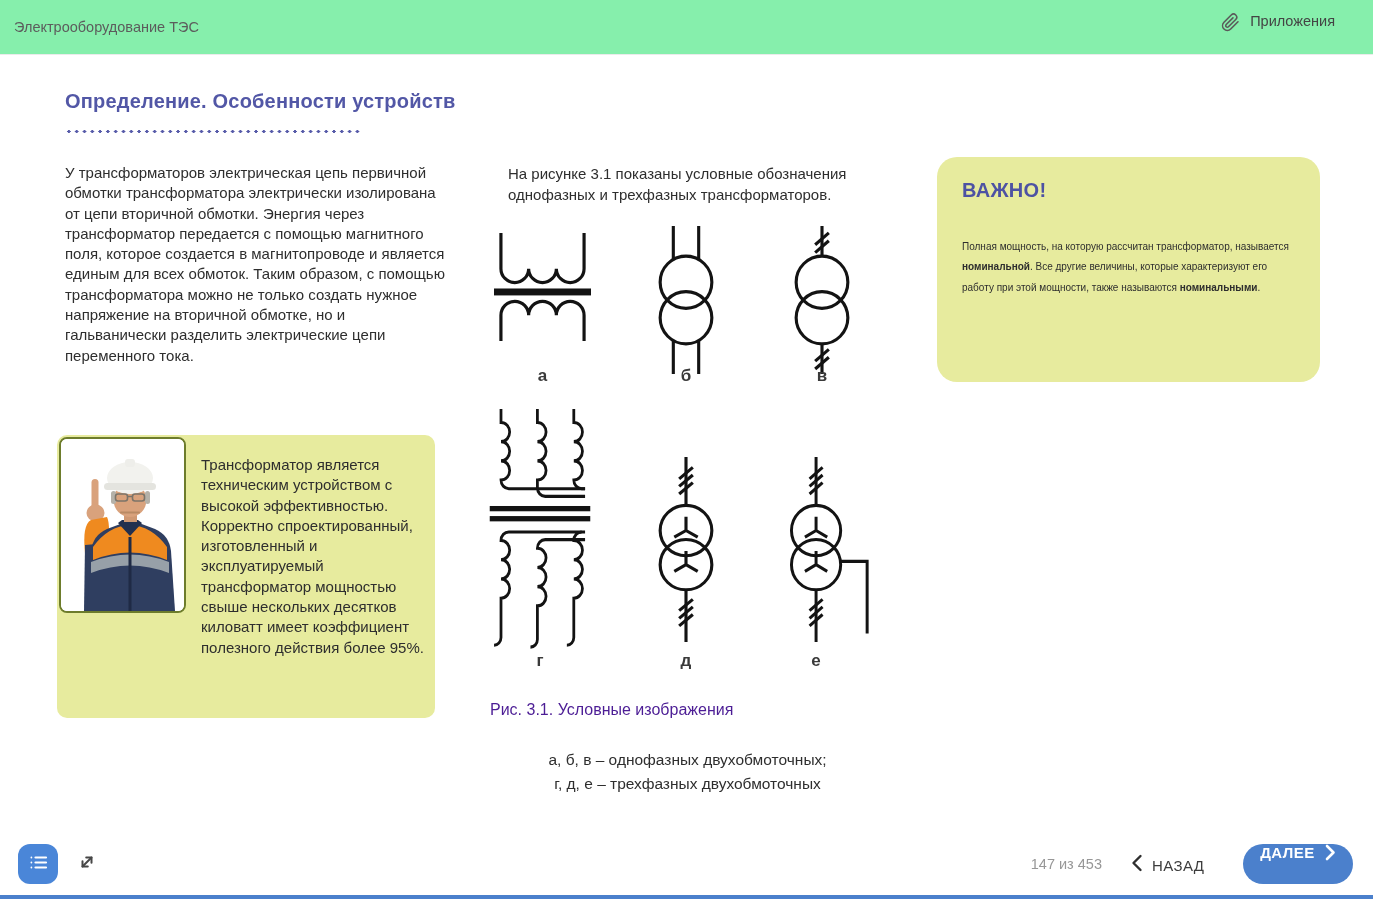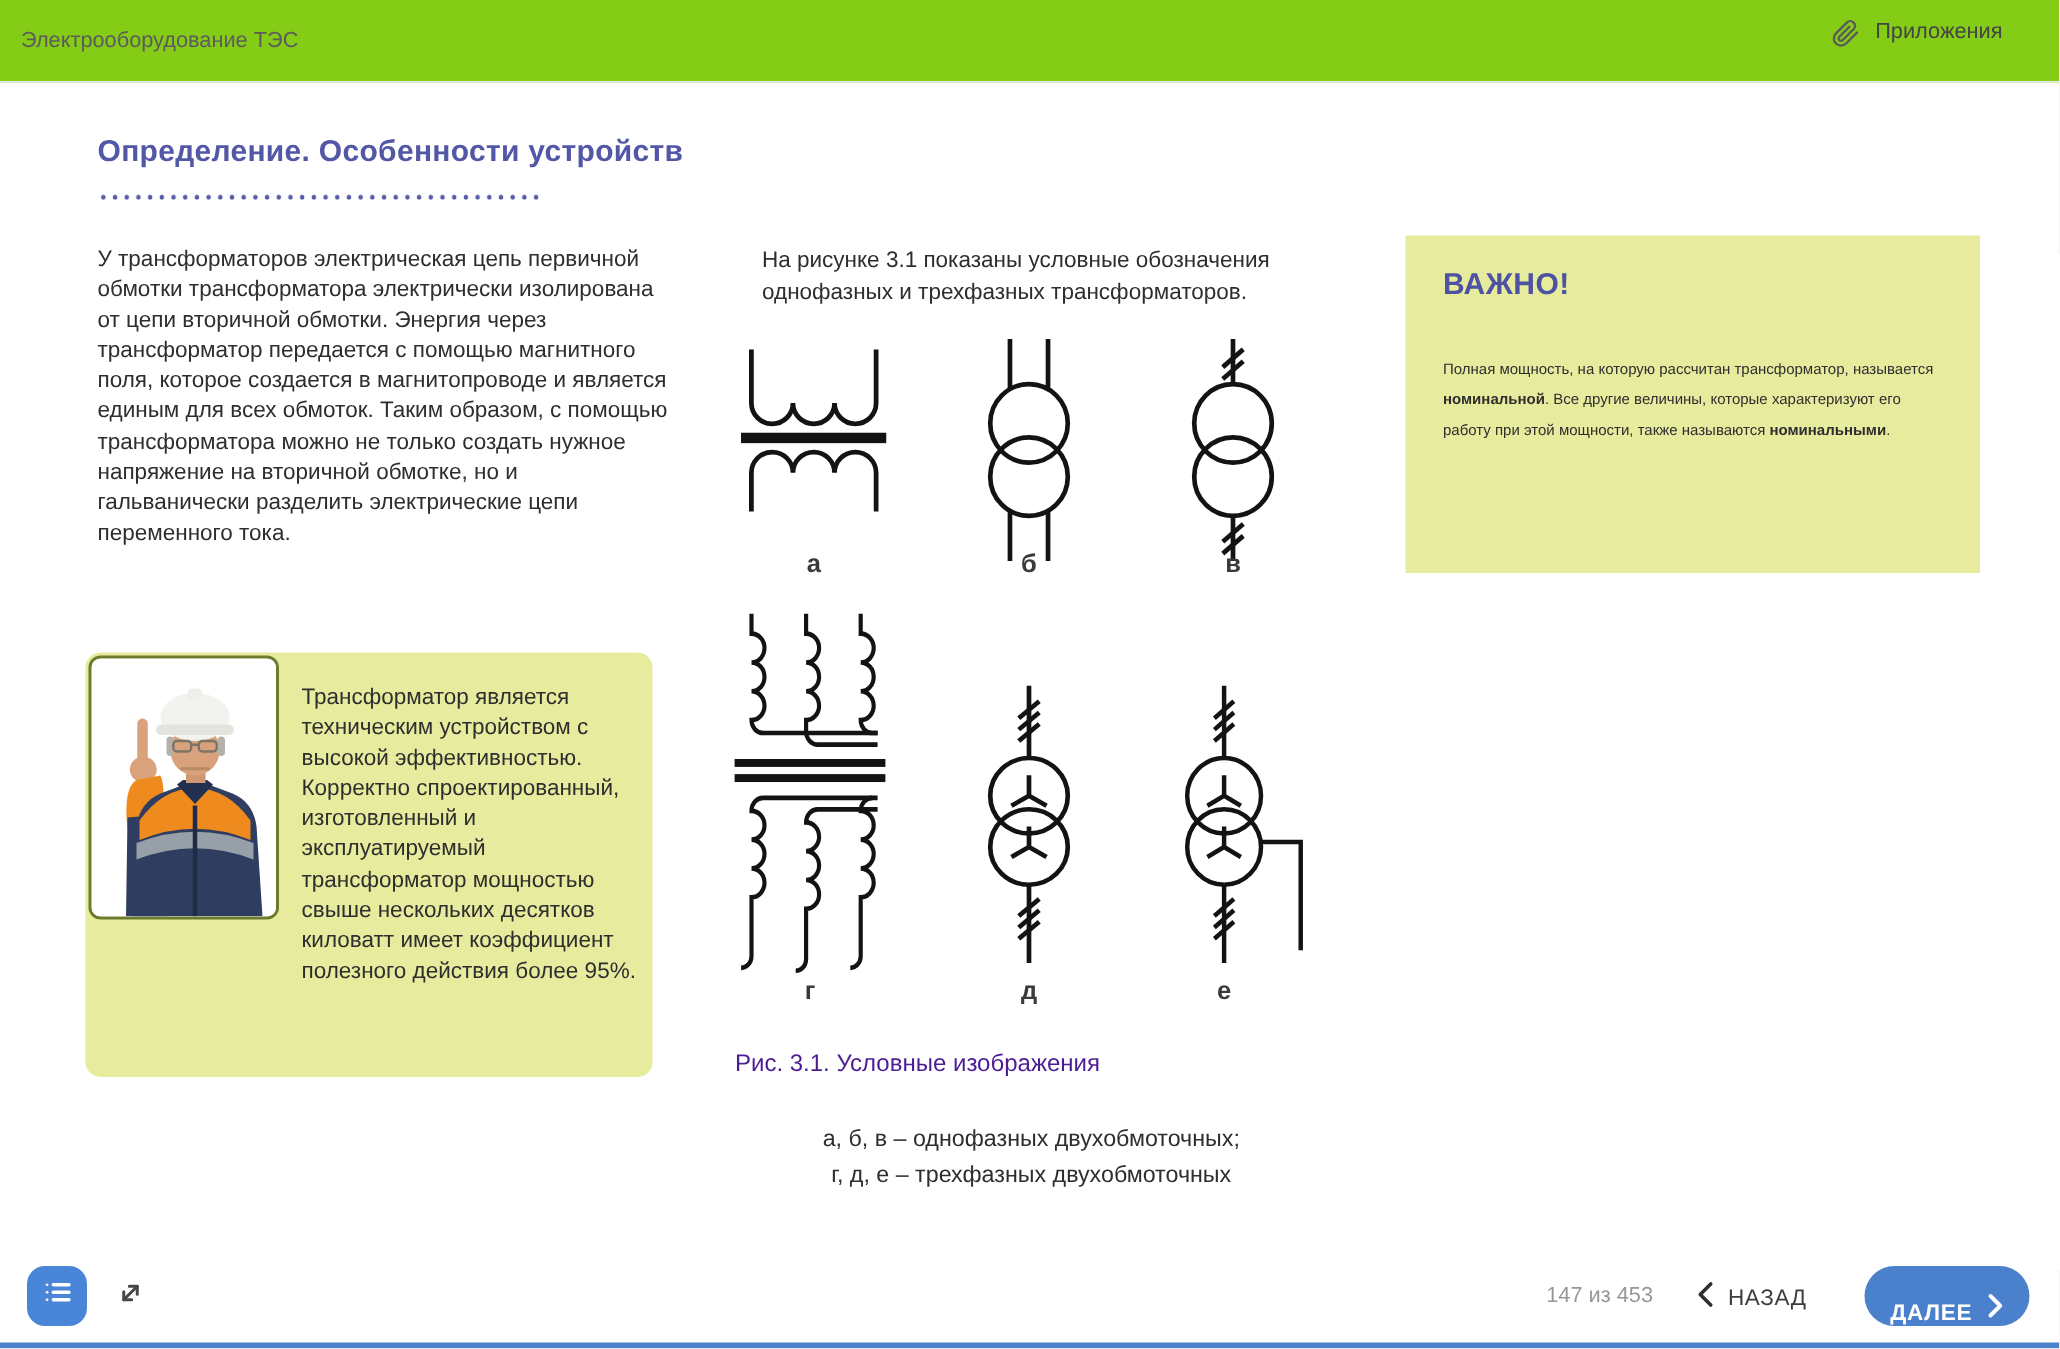--- a/index.html
+++ b/index.html
@@ -3,21 +3,21 @@
 <meta charset="utf-8">
 <style>
   html,body{margin:0;padding:0;background:#f2f2f2;}
   *{box-sizing:border-box;}
   .stage{
     position:relative;width:1373px;height:899px;background:#ffffff;
     font-family:"Liberation Sans","DejaVu Sans",sans-serif;color:#2e2e2e;
     overflow:hidden;margin:0 auto;
   }
   
-  .header{position:absolute;left:0;top:0;width:1373px;height:55px;background:#84cc16;border-bottom:1px solid #ebebeb;}
+  .header{position:absolute;left:0;top:0;width:1373px;height:55px;background:#86efac;border-bottom:1px solid #ebebeb;}
   .app-title{position:absolute;left:14px;top:19px;font-size:14.5px;color:#5c5c5c;}
   .attachments{position:absolute;right:38px;top:13px;height:30px;display:flex;align-items:flex-start;gap:10px;cursor:pointer;}
   .attachments .label{font-size:14.5px;color:#444;}
   
   .page-title{position:absolute;left:65px;top:90px;font-size:20px;font-weight:bold;color:#5257a6;letter-spacing:.2px;}
   .dotted-line{position:absolute;left:65px;top:129px;width:296px;height:5px;
     background-image:radial-gradient(circle,#575ba9 1.5px,transparent 1.7px);
     background-size:7.8px 5px;background-repeat:repeat-x;}
   
   .main-paragraph{position:absolute;left:65px;top:163px;width:382px;font-size:15px;line-height:20.3px;color:#2e2e2e;}
@@ -25,31 +25,31 @@
   .photo-frame{position:absolute;left:2px;top:2px;width:127px;height:176px;background:#fff;border:2px solid #6d7c2c;border-radius:8px;overflow:hidden;}
   .callout-text{position:absolute;left:144px;top:20px;width:228px;font-size:15px;line-height:20.3px;color:#2e2e2e;}
   
   .figure-intro{position:absolute;left:508px;top:163px;width:385px;font-size:15px;line-height:21px;color:#2e2e2e;}
   .sym{position:absolute;}
   .sym svg{display:block;}
   .sym-label{position:absolute;font-size:17px;font-weight:bold;color:#3a3a3a;text-align:center;}
   .fig-caption-bold{position:absolute;left:490px;top:698px;width:395px;text-align:left;font-size:16px;line-height:24px;font-weight:normal;color:#4c1d95;}
   .fig-caption-sub{position:absolute;left:470px;top:748px;width:435px;text-align:center;font-size:15.5px;line-height:24px;color:#2e2e2e;}
   
-  .important-box{position:absolute;left:937px;top:157px;width:383px;height:225px;background:#e7eb9e;border-radius:0;}
+  .important-box{position:absolute;left:937px;top:157px;width:383px;height:225px;background:#e7eb9e;border-radius:20px;}
   .important-title{position:absolute;left:25px;top:22px;font-size:20px;font-weight:bold;color:#4d52a3;letter-spacing:.3px;}
   .important-text{position:absolute;left:25px;top:80px;width:334px;font-size:10px;line-height:20.3px;color:#2e2e2e;}
   .important-text strong{font-weight:bold;}
   
   .menu-button{position:absolute;left:18px;top:844px;width:40px;height:40px;border-radius:12px;background:#4a86d8;display:flex;align-items:center;justify-content:center;cursor:pointer;}
   .expand-button{position:absolute;left:74px;top:851px;width:26px;height:26px;display:flex;align-items:center;justify-content:center;cursor:pointer;}
   .page-indicator{position:absolute;left:1002px;top:856px;width:100px;text-align:right;font-size:14.5px;color:#979797;}
   .back-button{position:absolute;left:1131px;top:851px;height:28px;display:flex;align-items:center;gap:9px;cursor:pointer;}
   .back-button .label{font-size:15px;color:#3d3d3d;letter-spacing:.4px;}
-  .next-button{position:absolute;left:1243px;top:844px;width:110px;height:40px;border-radius:20px;background:#4b80cc;display:flex;align-items:flex-end;justify-content:center;gap:10px;cursor:pointer;}
+  .next-button{position:absolute;left:1243px;top:844px;width:110px;height:40px;border-radius:20px;background:#4b80cc;display:flex;align-items:flex-start;justify-content:center;gap:10px;cursor:pointer;}
   .next-button .label{font-size:15px;font-weight:bold;color:#fff;letter-spacing:.5px;}
   .bottom-strip{position:absolute;left:0;bottom:0;width:1373px;height:4px;background:#4b80cc;}
   .symline{stroke:#131313;stroke-width:3.2;fill:none;}
 </style>
 </head>
 <body>
 
 <div class="stage">
 
   <div class="header">

